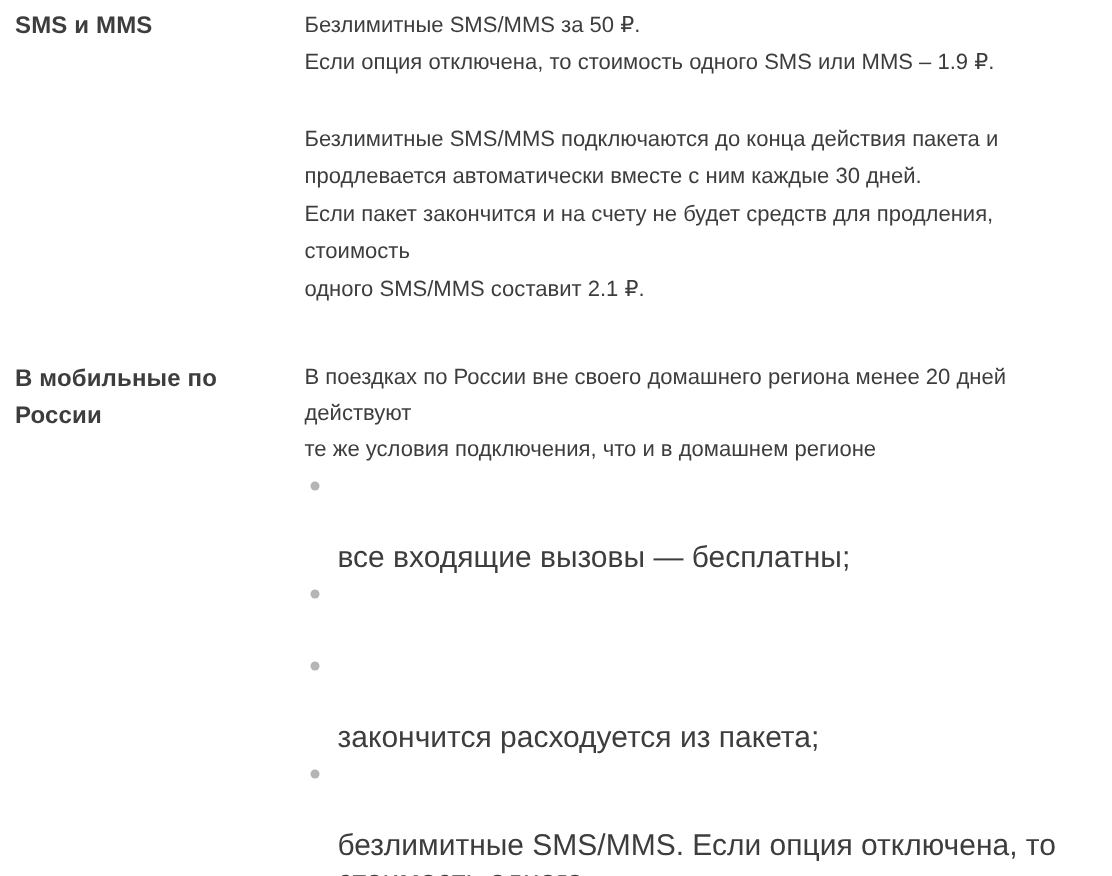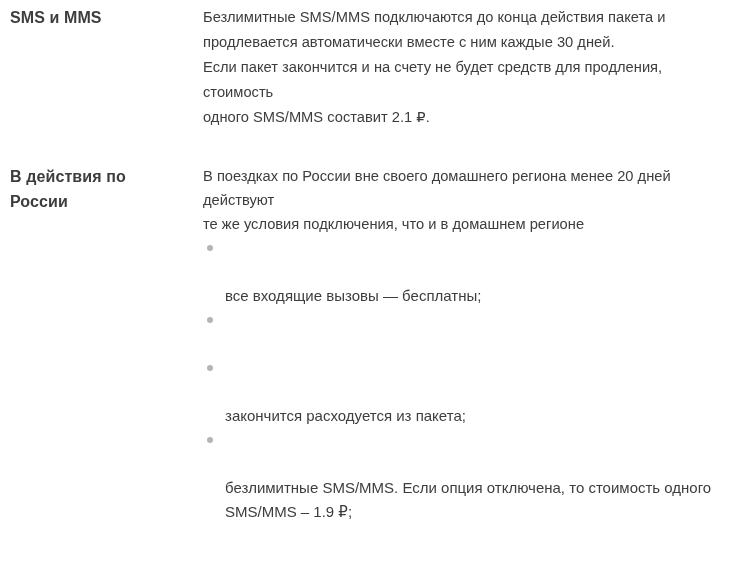--- a/index.html
+++ b/index.html
@@ -23,49 +23,51 @@
     font-size: 14.7px; line-height: 25px;
     white-space: pre-line;
   }
   .section-sms .col-right p.body-paragraph + p.body-paragraph { margin-top: 26px; }
   .section-travel { margin-top: 34px; }
   .section-travel p.body-paragraph, .section-travel li { line-height: 24px; }
   ul.conditions-list { list-style: none; }
   ul.conditions-list li {
     position: relative;
     padding-left: 22px;
-    font-size: 15px; line-height: 24px;
+    font-size: 20px; line-height: 24px;
     white-space: pre-line;
   }
   .bullet-dot {
     position: absolute; left: 4px; top: 9px;
     width: 6px; height: 6px; border-radius: 50%;
     background: var(--bullet, #b5b5b5);
   }
 </style>
 </head>
 <body>
 
 <div class="page">
 
   <div class="section section-sms">
     <div class="col-left">
       <h3 class="section-heading">SMS и MMS</h3>
     </div>
     <div class="col-right">
+      <p class="body-paragraph">Безлимитные SMS/MMS за 50 ₽.
+Если опция отключена, то стоимость одного SMS или MMS – 1.9 ₽.</p>
       <p class="body-paragraph">Безлимитные SMS/MMS подключаются до конца действия пакета и
 продлевается автоматически вместе с ним каждые 30 дней.
 Если пакет закончится и на счету не будет средств для продления, стоимость
 одного SMS/MMS составит 2.1 ₽.</p>
     </div>
   </div>
 
   <div class="section section-travel">
     <div class="col-left">
-      <h3 class="section-heading">В действия по России</h3>
+      <h3 class="section-heading">В мобильные по России</h3>
     </div>
     <div class="col-right">
       <p class="body-paragraph">В поездках по России вне своего домашнего региона менее 20 дней действуют
 те же условия подключения, что и в домашнем регионе</p>
       <ul class="conditions-list">
         <li>
           <span class="bullet-dot"></span>
           <span>все входящие вызовы — бесплатны;</span>
         </li>
         <li>

